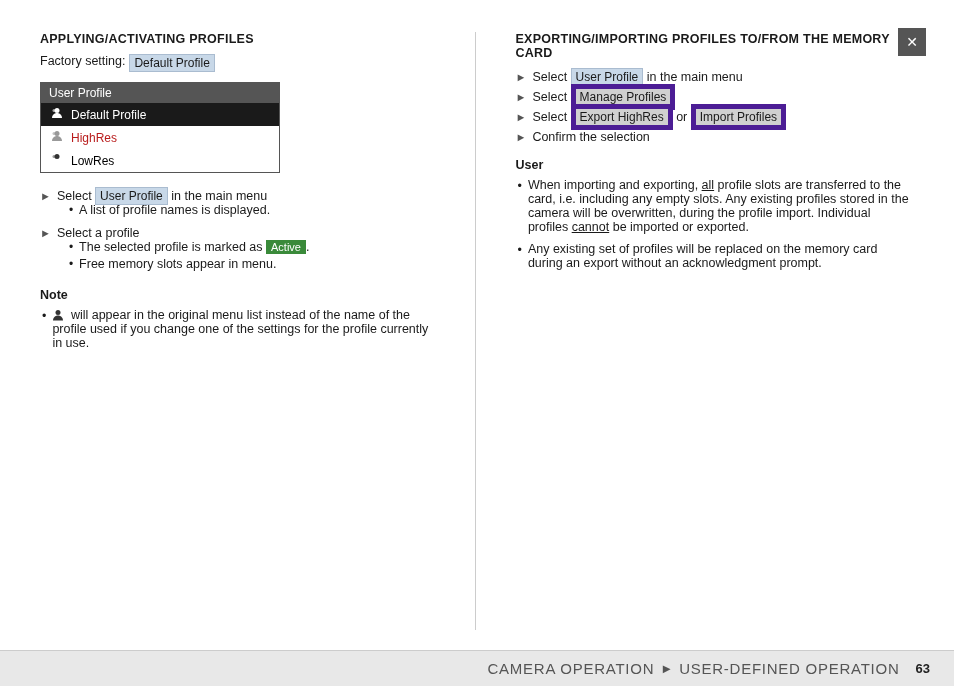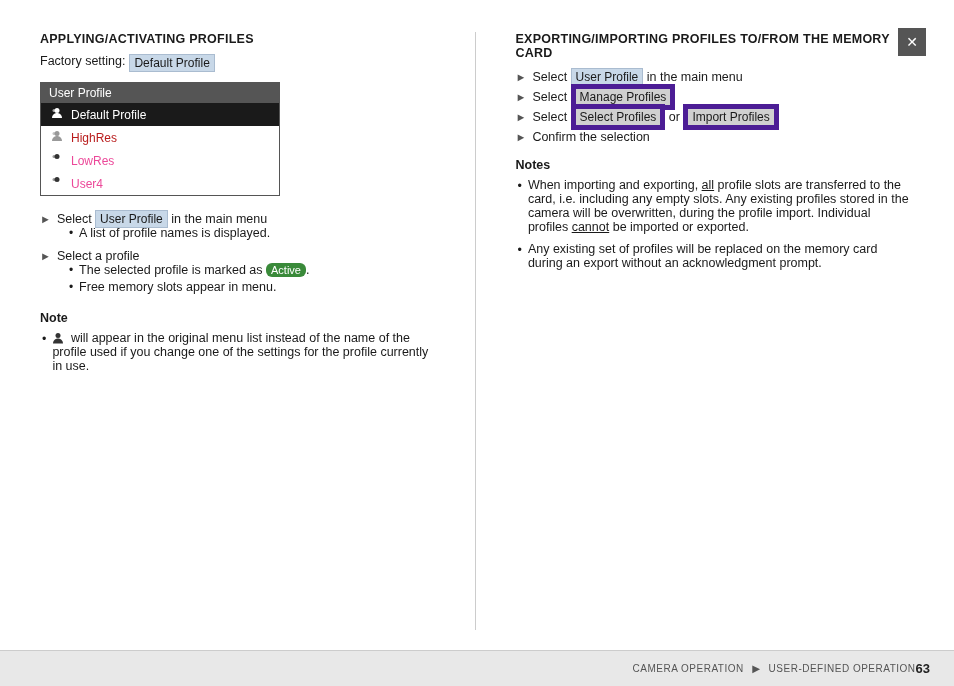--- a/index.html
+++ b/index.html
@@ -75,21 +75,21 @@
       padding: 3px 8px;
       font-weight: normal;
     }
 
     .profile-list-item {
       display: flex;
       align-items: center;
       padding: 3px 8px;
       font-size: 12px;
       gap: 6px;
-      color: #ec4899;
+      color: #000000;
     }
 
     .profile-list-item.selected {
       background: #1a1a1a;
       color: #fff;
     }
 
     .profile-list-item.grayed {
       color: #b91c1c;
     }
@@ -160,21 +160,21 @@
     .note-bullet-dot {
       flex-shrink: 0;
       margin-top: 1px;
     }
 
     .active-badge {
       background: #3a8a3a;
       color: #fff;
       padding: 1px 5px;
       font-size: 11px;
-      border-radius: 6px;
+      border-radius: 0;
     }
 
     .underline {
       text-decoration: underline;
     }
 
     .footer-bar {
       position: absolute;
       bottom: 0;
       left: 0;
@@ -182,35 +182,36 @@
       height: 36px;
       background: #e8e8e8;
       display: flex;
       align-items: center;
       justify-content: flex-end;
       padding: 0 24px 0 0;
       border-top: 1px solid #ccc;
     }
 
     .footer-text {
-      font-size: 10px;
+      font-size: 15px;
       color: #555;
       letter-spacing: 0.05em;
       text-transform: uppercase;
     }
 
     .footer-arrow {
       margin: 0 6px;
       color: #555;
     }
 
     .footer-page {
       font-size: 13px;
       font-weight: bold;
       color: #222;
+      margin-left: 16px;
     }
 
     .top-right-icon {
       position: absolute;
       top: 28px;
       right: 28px;
       width: 28px;
       height: 28px;
       background: #555;
       display: flex;
@@ -263,29 +264,20 @@
         <span class="profile-icon">
           <svg width="14" height="14" viewBox="0 0 14 14" fill="#333" xmlns="http://www.w3.org/2000/svg">
             <circle cx="7" cy="4.5" r="2.5"></circle>
             <circle cx="4" cy="4.5" r="1.5" opacity="0.5"></circle>
           </svg>
         </span>
         <span>LowRes</span>
       </div>
 
 
-      <div class="profile-list-item">
-        <span class="profile-icon">
-          <svg width="14" height="14" viewBox="0 0 14 14" fill="#333" xmlns="http://www.w3.org/2000/svg">
-            <circle cx="7" cy="4.5" r="2.5"></circle>
-            <circle cx="4" cy="4.5" r="1.5" opacity="0.5"></circle>
-          </svg>
-        </span>
-        <span>User4</span>
-      </div>
 
     </div>
 
     <div class="bullet-section">
 
       <div class="bullet-item">
         <span class="bullet-arrow">►</span>
         <div class="bullet-content">
           <span>Select </span><span class="highlight-box">User Profile</span><span> in the main menu</span>
           <div class="sub-bullet-item">
@@ -345,35 +337,35 @@
       <div class="bullet-item">
         <span class="bullet-arrow">►</span>
         <div class="bullet-content">
           <span>Select </span><span class="highlight-box-gray">Manage Profiles</span>
         </div>
       </div>
 
       <div class="bullet-item">
         <span class="bullet-arrow">►</span>
         <div class="bullet-content">
-          <span>Select </span><span class="highlight-box-gray">Select Profiles</span><span> or </span><span class="highlight-box-gray">Import Profiles</span>
+          <span>Select </span><span class="highlight-box-gray">Export HighRes</span><span> or </span><span class="highlight-box-gray">Import Profiles</span>
         </div>
       </div>
 
       <div class="bullet-item">
         <span class="bullet-arrow">►</span>
         <div class="bullet-content">
           <span>Confirm the selection</span>
         </div>
       </div>
 
     </div>
 
     <div class="note-section">
-      <div class="note-title">Notes</div>
+      <div class="note-title">User</div>
 
       <div class="note-bullet">
         <span class="note-bullet-dot">•</span>
         <span>When importing and exporting, <span class="underline">all</span> profile slots are transferred to the card, i.e. including any empty slots. Any existing profiles stored in the camera will be overwritten, during the profile import. Individual profiles <span class="underline">cannot</span> be imported or exported.</span>
       </div>
 
       <div class="note-bullet">
         <span class="note-bullet-dot">•</span>
         <span>Any existing set of profiles will be replaced on the memory card during an export without an acknowledgment prompt.</span>
       </div>

